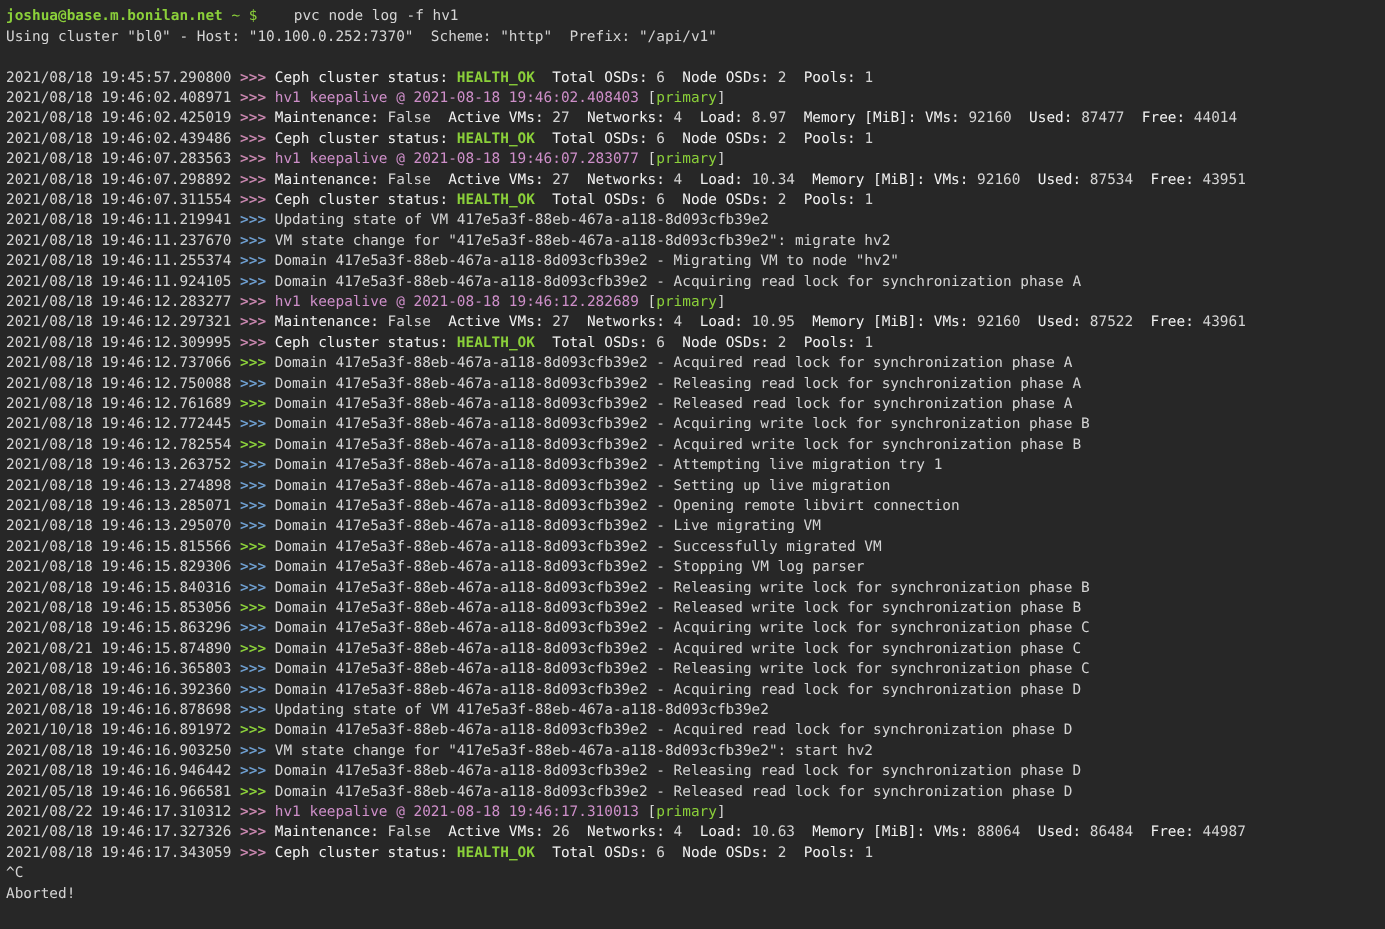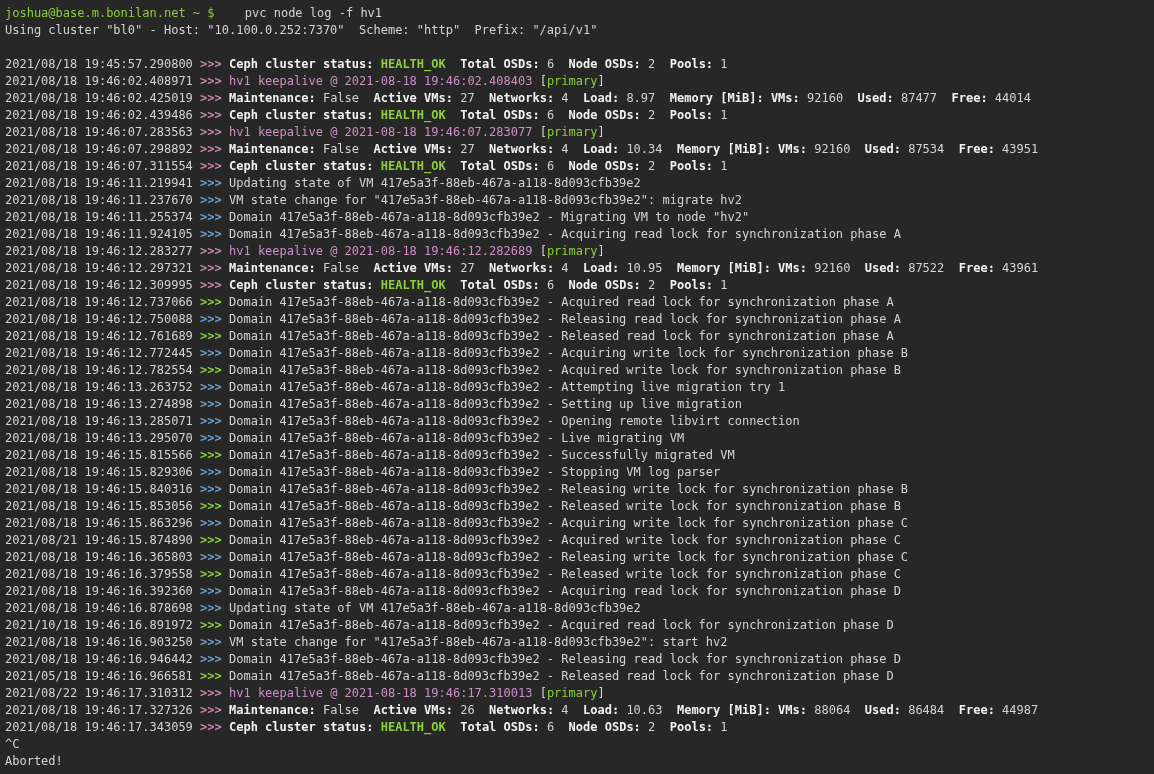--- a/index.html
+++ b/index.html
@@ -24,25 +24,25 @@
     font-size: 12px;
     line-height: 17px;
     color: var(--foreground);
   }
   .line { white-space: pre; min-height: 17px; }
   .ts    { color: var(--foreground); }
   .mark  { font-weight: bold; }
   .mark.pink  { color: var(--pink); }
   .mark.blue  { color: var(--blue); }
   .mark.green { color: var(--green); }
-  .label { color: var(--bright-white); font-weight: bold; }
+  .label { color: var(--bright-white); font-weight: normal; }
   .ok    { color: var(--green); font-weight: bold; }
   .green { color: var(--green); }
   .plum  { color: var(--plum); font-weight: normal; }
-  .user   { color: var(--green); font-weight: normal; margin-top: 18px; }
+  .user   { color: var(--green); font-weight: bold; margin-top: 18px; }
   .cwd    { color: var(--green); }
   .dollar { color: var(--green); }
   .cmd    { color: var(--foreground); margin-left: 23px; }
 </style>
 </head>
 <body>
 
 <div class="terminal">
   <div class="line"><span class="user">joshua@base.m.bonilan.net</span> <span class="cwd">~</span> <span class="dollar">$</span> <span class="cmd">pvc node log -f hv1</span></div>
   <div class="line"><span>Using cluster "bl0" - Host: "10.100.0.252:7370"  Scheme: "http"  Prefix: "/api/v1"</span></div>
@@ -71,21 +71,20 @@
       <div class="line"><span class="ts">2021/08/18 19:46:13.274898 </span><span class="mark blue">&gt;&gt;&gt; </span><span>Domain 417e5a3f-88eb-467a-a118-8d093cfb39e2 - Setting up live migration</span></div>
       <div class="line"><span class="ts">2021/08/18 19:46:13.285071 </span><span class="mark blue">&gt;&gt;&gt; </span><span>Domain 417e5a3f-88eb-467a-a118-8d093cfb39e2 - Opening remote libvirt connection</span></div>
       <div class="line"><span class="ts">2021/08/18 19:46:13.295070 </span><span class="mark blue">&gt;&gt;&gt; </span><span>Domain 417e5a3f-88eb-467a-a118-8d093cfb39e2 - Live migrating VM</span></div>
       <div class="line"><span class="ts">2021/08/18 19:46:15.815566 </span><span class="mark green">&gt;&gt;&gt; </span><span>Domain 417e5a3f-88eb-467a-a118-8d093cfb39e2 - Successfully migrated VM</span></div>
       <div class="line"><span class="ts">2021/08/18 19:46:15.829306 </span><span class="mark blue">&gt;&gt;&gt; </span><span>Domain 417e5a3f-88eb-467a-a118-8d093cfb39e2 - Stopping VM log parser</span></div>
       <div class="line"><span class="ts">2021/08/18 19:46:15.840316 </span><span class="mark blue">&gt;&gt;&gt; </span><span>Domain 417e5a3f-88eb-467a-a118-8d093cfb39e2 - Releasing write lock for synchronization phase B</span></div>
       <div class="line"><span class="ts">2021/08/18 19:46:15.853056 </span><span class="mark green">&gt;&gt;&gt; </span><span>Domain 417e5a3f-88eb-467a-a118-8d093cfb39e2 - Released write lock for synchronization phase B</span></div>
       <div class="line"><span class="ts">2021/08/18 19:46:15.863296 </span><span class="mark blue">&gt;&gt;&gt; </span><span>Domain 417e5a3f-88eb-467a-a118-8d093cfb39e2 - Acquiring write lock for synchronization phase C</span></div>
       <div class="line"><span class="ts">2021/08/21 19:46:15.874890 </span><span class="mark green">&gt;&gt;&gt; </span><span>Domain 417e5a3f-88eb-467a-a118-8d093cfb39e2 - Acquired write lock for synchronization phase C</span></div>
       <div class="line"><span class="ts">2021/08/18 19:46:16.365803 </span><span class="mark blue">&gt;&gt;&gt; </span><span>Domain 417e5a3f-88eb-467a-a118-8d093cfb39e2 - Releasing write lock for synchronization phase C</span></div>
-      <div class="line"><span class="ts">2021/08/18 19:46:16.379558 </span><span class="mark green">&gt;&gt;&gt; </span><span>Domain 417e5a3f-88eb-467a-a118-8d093cfb39e2 - Released write lock for synchronization phase C</span></div>
       <div class="line"><span class="ts">2021/08/18 19:46:16.392360 </span><span class="mark blue">&gt;&gt;&gt; </span><span>Domain 417e5a3f-88eb-467a-a118-8d093cfb39e2 - Acquiring read lock for synchronization phase D</span></div>
       <div class="line"><span class="ts">2021/08/18 19:46:16.878698 </span><span class="mark blue">&gt;&gt;&gt; </span><span>Updating state of VM 417e5a3f-88eb-467a-a118-8d093cfb39e2</span></div>
       <div class="line"><span class="ts">2021/10/18 19:46:16.891972 </span><span class="mark green">&gt;&gt;&gt; </span><span>Domain 417e5a3f-88eb-467a-a118-8d093cfb39e2 - Acquired read lock for synchronization phase D</span></div>
       <div class="line"><span class="ts">2021/08/18 19:46:16.903250 </span><span class="mark blue">&gt;&gt;&gt; </span><span>VM state change for "417e5a3f-88eb-467a-a118-8d093cfb39e2": start hv2</span></div>
       <div class="line"><span class="ts">2021/08/18 19:46:16.946442 </span><span class="mark blue">&gt;&gt;&gt; </span><span>Domain 417e5a3f-88eb-467a-a118-8d093cfb39e2 - Releasing read lock for synchronization phase D</span></div>
       <div class="line"><span class="ts">2021/05/18 19:46:16.966581 </span><span class="mark green">&gt;&gt;&gt; </span><span>Domain 417e5a3f-88eb-467a-a118-8d093cfb39e2 - Released read lock for synchronization phase D</span></div>
       <div class="line"><span class="ts">2021/08/22 19:46:17.310312 </span><span class="mark pink">&gt;&gt;&gt; </span><span class="plum">hv1 keepalive @ 2021-08-18 19:46:17.310013</span><span> [</span><span class="green">primary</span><span>]</span></div>
       <div class="line"><span class="ts">2021/08/18 19:46:17.327326 </span><span class="mark pink">&gt;&gt;&gt; </span><span class="label">Maintenance:</span><span> False  </span><span class="label">Active VMs:</span><span> 26  </span><span class="label">Networks:</span><span> 4  </span><span class="label">Load:</span><span> 10.63  </span><span class="label">Memory [MiB]:</span><span> </span><span class="label">VMs:</span><span> 88064  </span><span class="label">Used:</span><span> 86484  </span><span class="label">Free:</span><span> 44987</span></div>
       <div class="line"><span class="ts">2021/08/18 19:46:17.343059 </span><span class="mark pink">&gt;&gt;&gt; </span><span class="label">Ceph cluster status:</span><span> </span><span class="ok">HEALTH_OK</span><span>  </span><span class="label">Total OSDs:</span><span> 6  </span><span class="label">Node OSDs:</span><span> 2  </span><span class="label">Pools:</span><span> 1</span></div>
     </div>

